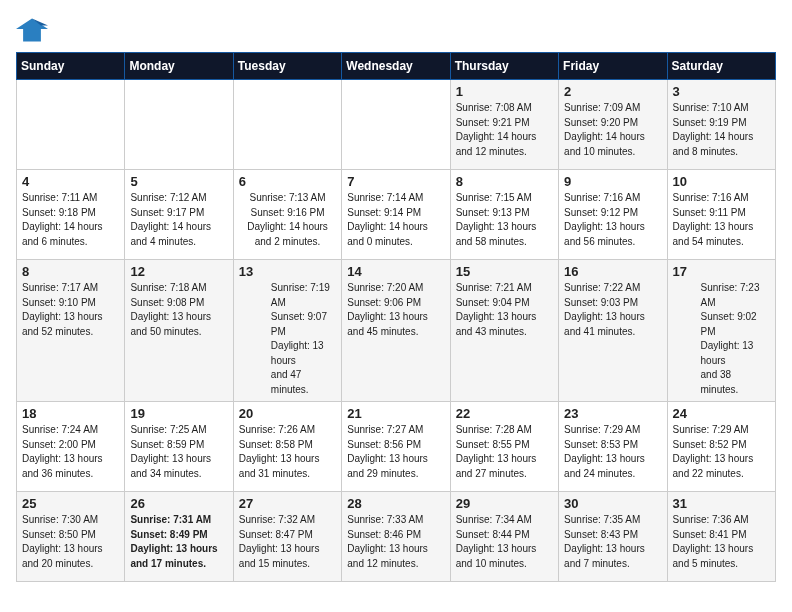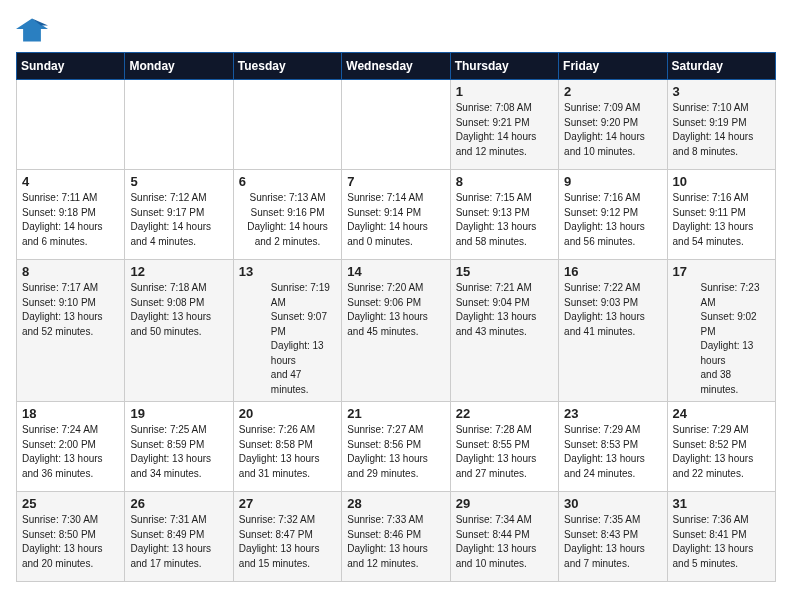--- a/index.html
+++ b/index.html
@@ -306,21 +306,21 @@
       <tr>
         <td>
           <span class="day-number">25</span>
           <div class="day-info" style="white-space: pre-line;">Sunrise: 7:30 AM
 Sunset: 8:50 PM
 Daylight: 13 hours
 and 20 minutes.</div>
         </td>
         <td>
           <span class="day-number">26</span>
-          <div class="day-info" style="white-space: pre-line;">Sunrise: 7:31 AM
+          <div class="day-info" style="white-space: pre-line; font-weight: bold;">Sunrise: 7:31 AM
 Sunset: 8:49 PM
 Daylight: 13 hours
 and 17 minutes.</div>
         </td>
         <td>
           <span class="day-number">27</span>
           <div class="day-info" style="white-space: pre-line;">Sunrise: 7:32 AM
 Sunset: 8:47 PM
 Daylight: 13 hours
 and 15 minutes.</div>

